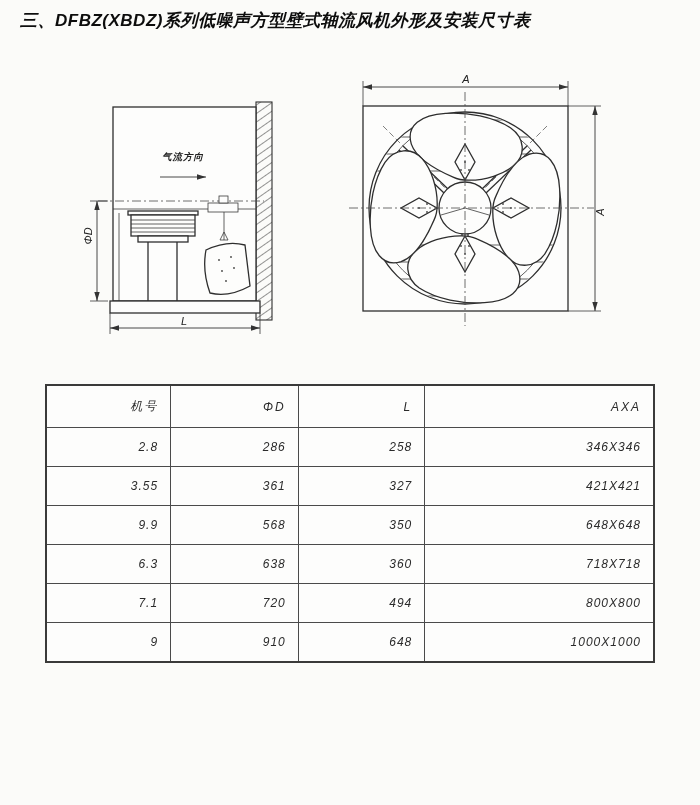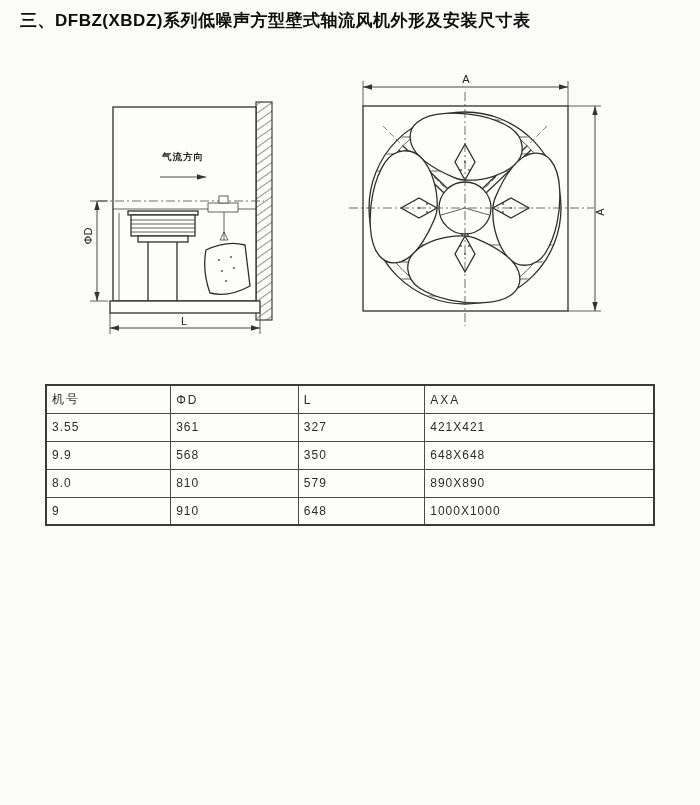--- a/index.html
+++ b/index.html
@@ -3,21 +3,21 @@
 <meta charset="utf-8">
 <style>
   * { margin: 0; padding: 0; box-sizing: border-box; }
   html, body { width: 700px; height: 805px; }
   body {
     background: #fbfbf9;
     font-family: "Liberation Sans", "DejaVu Sans", sans-serif;
     color: #222;
     overflow: hidden;
   }
-  .page { position: relative; width: 700px; height: 614px; }
+  .page { position: relative; width: 700px; height: 614px; font-style: italic; }
 
   .title {
     position: absolute;
     left: 20px; top: 9px;
     font-size: 17px;
     font-weight: bold;
     color: #0d0d0d;
     letter-spacing: 0.5px;
     white-space: nowrap;
   }
@@ -41,27 +41,27 @@
     left: 45px; top: 384px;
     width: 610px;
     border-collapse: collapse;
     table-layout: fixed;
     border: 2px solid #3a3a3a;
     background: #fdfdfc;
   }
   table.spec th, table.spec td {
     border: 1px solid #4a4a4a;
     height: 27.9px;
-    text-align: left;
+    text-align: right;
     vertical-align: middle;
     font-size: 12px;
     font-weight: normal;
     color: #2b2b2b;
     letter-spacing: 1px;
-    padding: 5px;
+    padding: 12px;
   }
   table.spec th { letter-spacing: 2px; }
   col.c1 { width: 20.5%; }
   col.c2 { width: 21.0%; }
   col.c3 { width: 20.8%; }
   col.c4 { width: 37.7%; }
 </style>
 </head>
 <body>
 
@@ -241,36 +241,48 @@
     <thead>
       <tr>
         <th>机号</th>
         <th>ΦD</th>
         <th>L</th>
         <th>AXA</th>
       </tr>
     </thead>
     <tbody>
         <tr>
+          <td>2.8</td>
+          <td>286</td>
+          <td>258</td>
+          <td>346X346</td>
+        </tr>
+        <tr>
           <td>3.55</td>
           <td>361</td>
           <td>327</td>
           <td>421X421</td>
         </tr>
         <tr>
           <td>9.9</td>
           <td>568</td>
           <td>350</td>
           <td>648X648</td>
         </tr>
         <tr>
-          <td>8.0</td>
-          <td>810</td>
-          <td>579</td>
-          <td>890X890</td>
+          <td>6.3</td>
+          <td>638</td>
+          <td>360</td>
+          <td>718X718</td>
+        </tr>
+        <tr>
+          <td>7.1</td>
+          <td>720</td>
+          <td>494</td>
+          <td>800X800</td>
         </tr>
         <tr>
           <td>9</td>
           <td>910</td>
           <td>648</td>
           <td>1000X1000</td>
         </tr>
       </tbody>
   </table>
 

